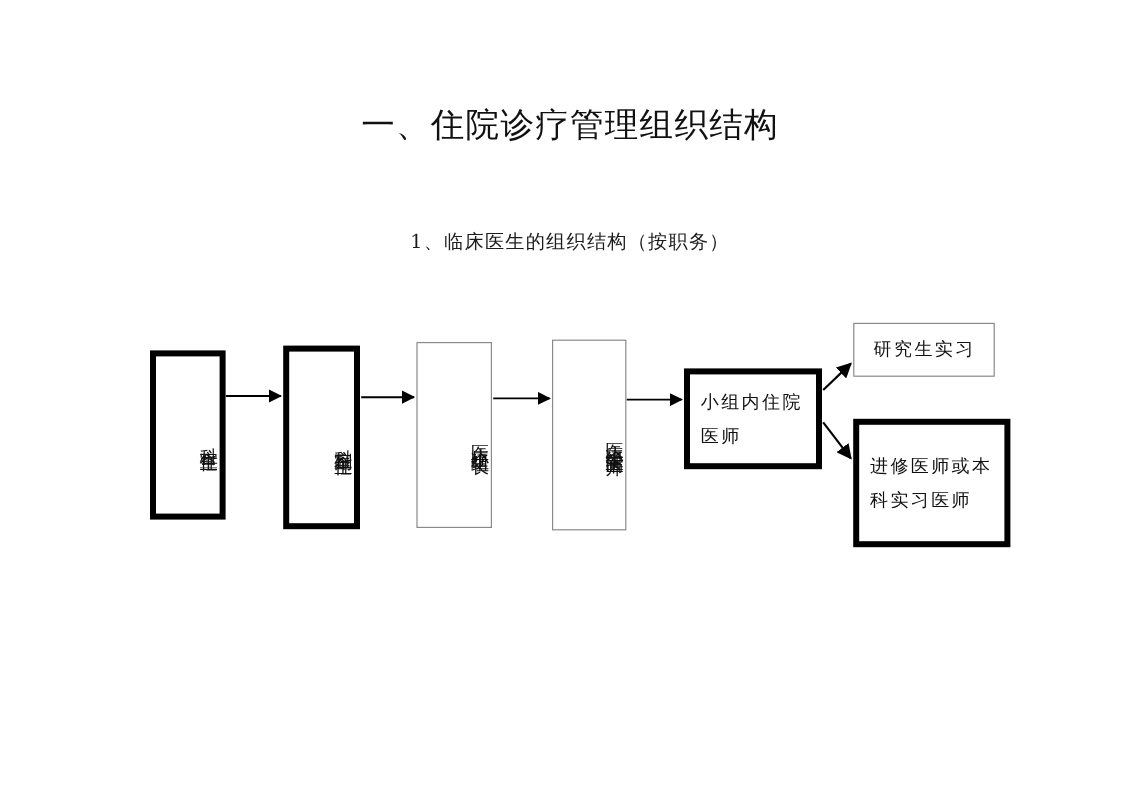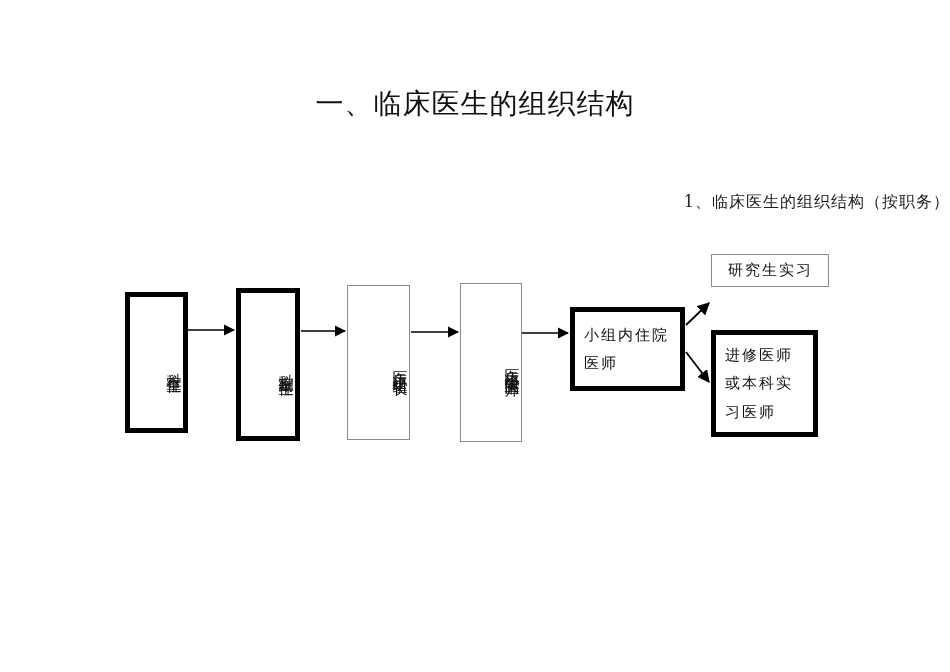--- a/index.html
+++ b/index.html
@@ -29,21 +29,21 @@
     letter-spacing: 1px;
     font-weight: 400;
     color: #111111;
     font-family: "DejaVu Serif", "Liberation Serif", serif;
   }
   .doc-subtitle {
     position: absolute;
     left: 0;
     right: 0;
     top: 192px;
-    text-align: right;
+    text-align: center;
     font-size: 16px;
     line-height: 1.3;
     letter-spacing: 1px;
     font-weight: 400;
     color: #1c1c1c;
     font-family: "DejaVu Serif", "Liberation Serif", serif;
   }
 
   
   #diagram {
@@ -112,21 +112,21 @@
     width: 950px;
     height: 672px;
     pointer-events: none;
   }
 </style>
 </head>
 <body>
 
 <div id="page">
 
-  <div class="doc-title">一、临床医生的组织结构</div>
+  <div class="doc-title">一、住院诊疗管理组织结构</div>
 
   <div class="doc-subtitle">1、临床医生的组织结构（按职务）</div>
 
   <div id="diagram">
 
     <svg id="arrows" viewBox="0 0 950 672">
       <defs>
         <marker id="ah" viewBox="0 0 10 10" refX="9" refY="5" markerWidth="7" markerHeight="7" orient="auto-start-reverse">
           <path d="M 0 0 L 10 5 L 0 10 z" fill="#000000"></path>
         </marker>
@@ -158,22 +158,22 @@
     </div>
 
     <div class="node vertical gray" style="left: 460px; top: 283px; width: 62px; height: 159px; border-color: rgb(138, 138, 138);">
       <span class="node-label">医疗小组主管医师</span>
     </div>
 
     <div class="node horizontal" style="left: 570px; top: 307px; width: 115px; height: 84px; border-color: rgb(0, 0, 0);">
       <span class="node-label">小组内住院医师</span>
     </div>
 
-    <div class="node horizontal tight gray" style="left: 711px; top: 254px; width: 118px; height: 33px; border-color: rgb(138, 138, 138); padding-left: 16px;">
+    <div class="node horizontal tight gray" style="left: 711px; top: 269px; width: 118px; height: 45px; border-color: rgb(138, 138, 138); padding-left: 16px;">
       <span class="node-label">研究生实习</span>
     </div>
 
-    <div class="node horizontal" style="left: 711px; top: 330px; width: 107px; height: 107px; border-color: rgb(0, 0, 0);">
+    <div class="node horizontal" style="left: 711px; top: 349px; width: 131px; height: 107px; border-color: rgb(0, 0, 0);">
       <span class="node-label">进修医师或本科实习医师</span>
     </div>
 
   </div>
 </div>
 
 </body></html>

